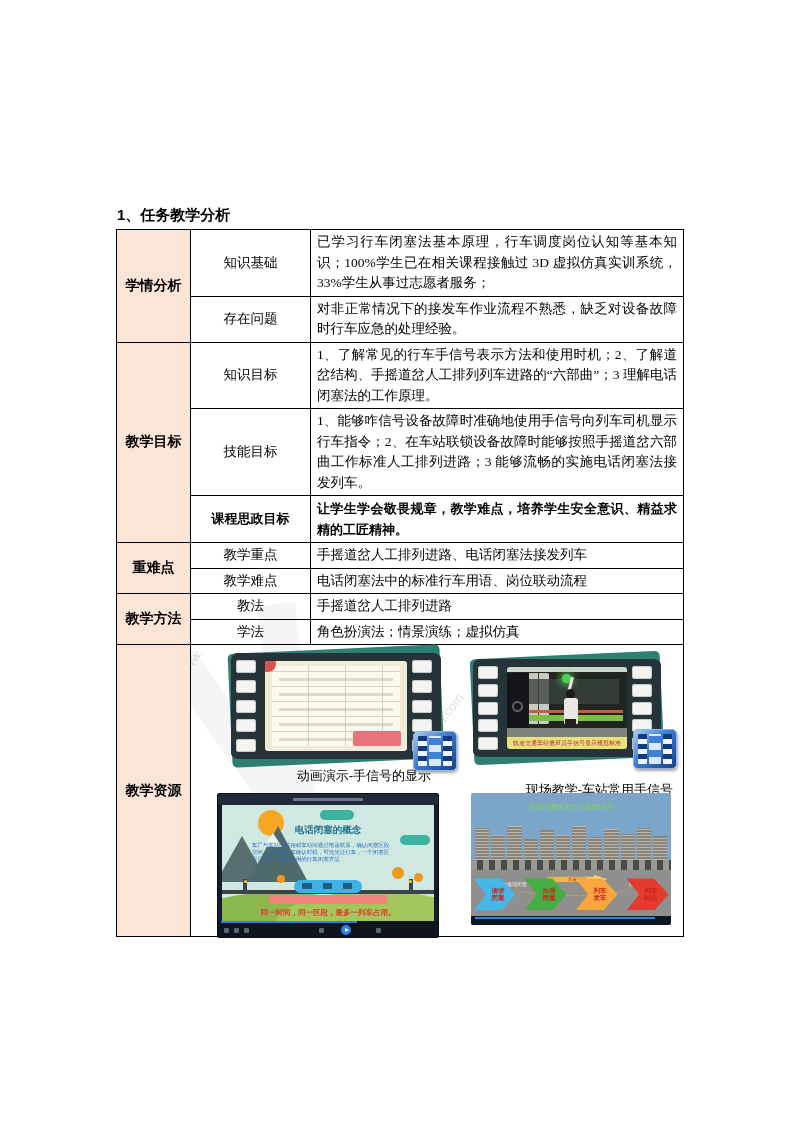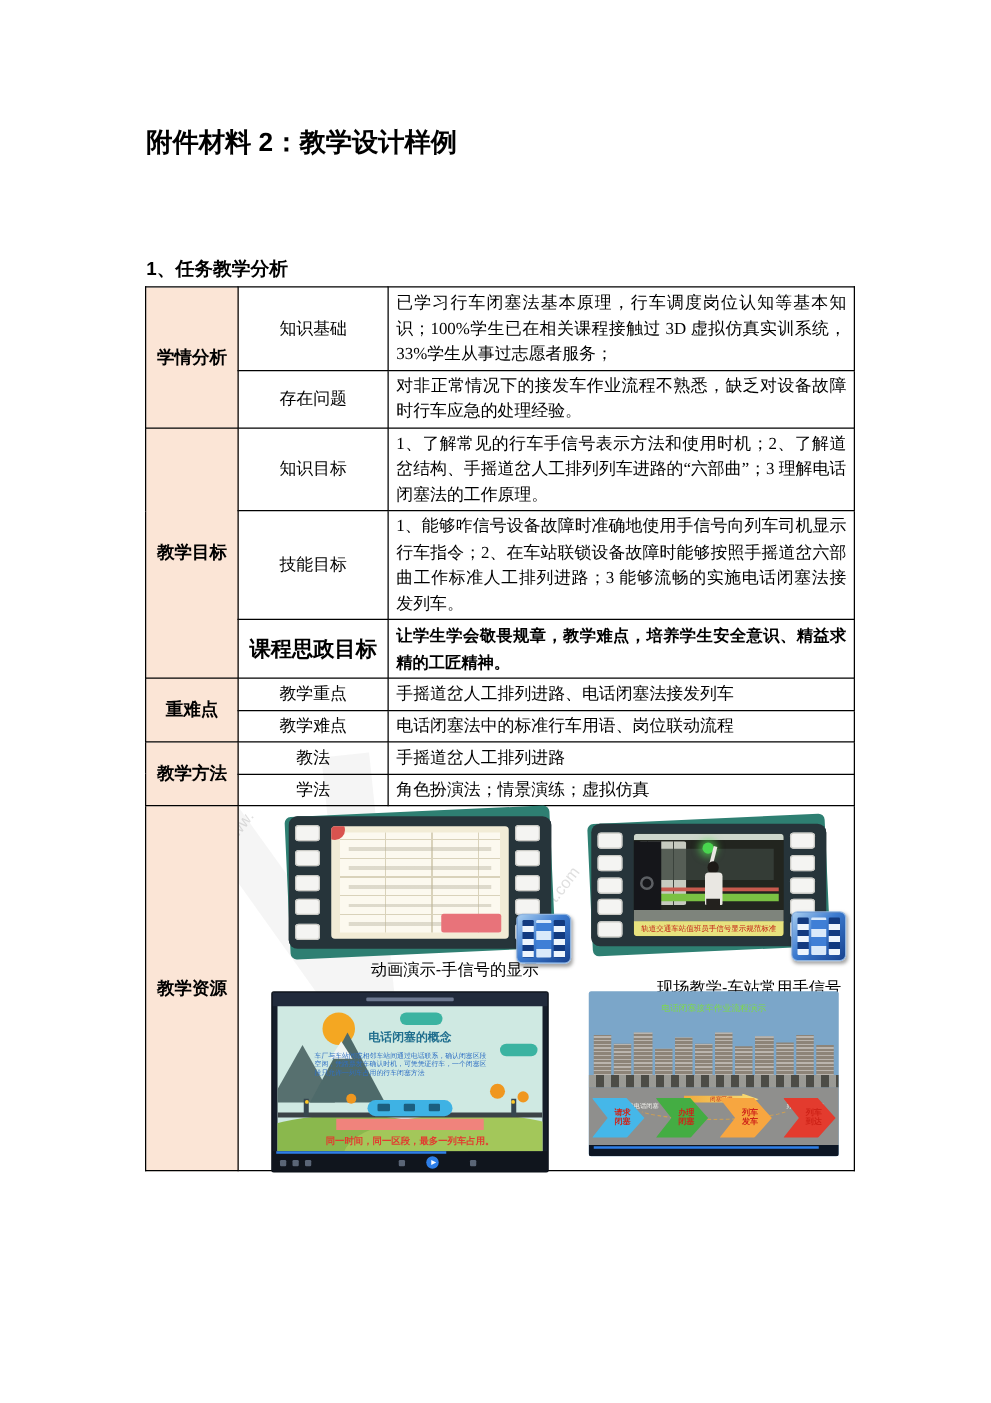--- a/index.html
+++ b/index.html
@@ -15,21 +15,21 @@
   .doc-section { position:absolute; left:117px; top:206px; font-family:"Liberation Sans",sans-serif;
                  font-weight:bold; font-size:15px; }
 
   
   .tbl-wrap { position:absolute; left:116px; top:229px; }
   table.analysis { border-collapse:collapse; width:567px; table-layout:fixed; border:1.5px solid #000; }
   table.analysis td { border:1px solid #000; vertical-align:middle; }
   td.group { width:74px; background:#FBE5D6; font-family:"Liberation Sans",sans-serif;
              font-weight:bold; font-size:14px; text-align:center; }
   td.sub   { width:120px; font-size:13.5px; text-align:center; }
-  td.sub.bold { font-family:Liberation Serif, serif; font-weight:bold; font-size:17px; }
+  td.sub.bold { font-family:Liberation Serif, serif; font-weight:bold; font-size:13px; }
   td.content { width:373px; font-size:13.5px; line-height:20.5px; padding:2px 6px; text-align:justify; }
   td.content.bold { font-family:"Liberation Sans",sans-serif; font-weight:bold; font-size:13px; line-height:21px; }
   tr.tall1 td.content { height:66px; }
   tr.short td.content { height:23px; }
 
   
   td.res-cell { padding:0; height:292px; position:relative; }
 
   
   .strip { position:absolute; background:#24393c; border-radius:7px; }
@@ -172,21 +172,20 @@
 </head>
 <body>
 
 <div class="page">
 
   <div class="wm-big">N</div>
   <div class="wm-sm" style="left:175px; top:655px;">www.</div>
   <div class="wm-sm" style="left:305px; top:830px;">www.</div>
   <div class="wm-sm" style="left:435px; top:700px;">t.com</div>
 
-  <div class="doc-title">附件材料 2：教学设计样例</div>
   <div class="doc-section">1、任务教学分析</div>
 
   <div class="tbl-wrap">
     <table class="analysis">
       <tbody>
           <tr class="tall1">
         <td class="group" rowspan="2">学情分析</td>
         <td class="sub">知识基础</td>
         <td class="content">已学习行车闭塞法基本原理，行车调度岗位认知等基本知识；100%学生已在相关课程接触过 3D 虚拟仿真实训系统，33%学生从事过志愿者服务；</td>
       </tr>

